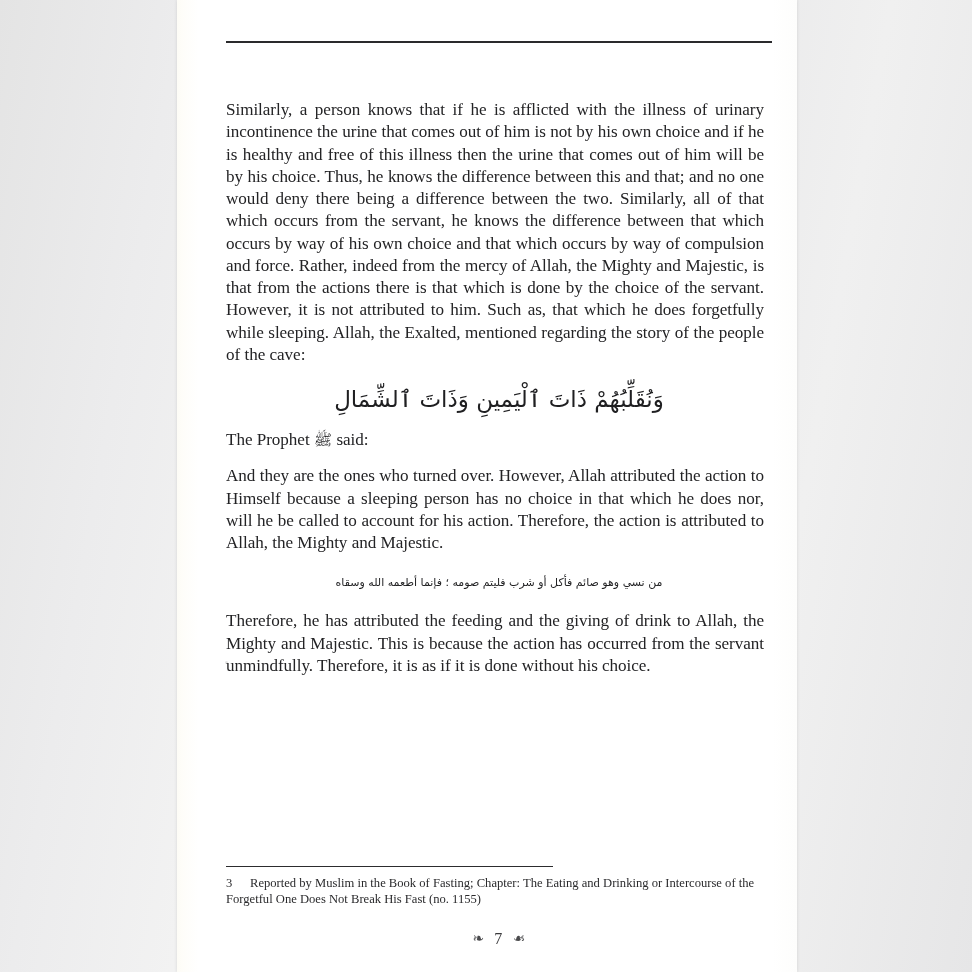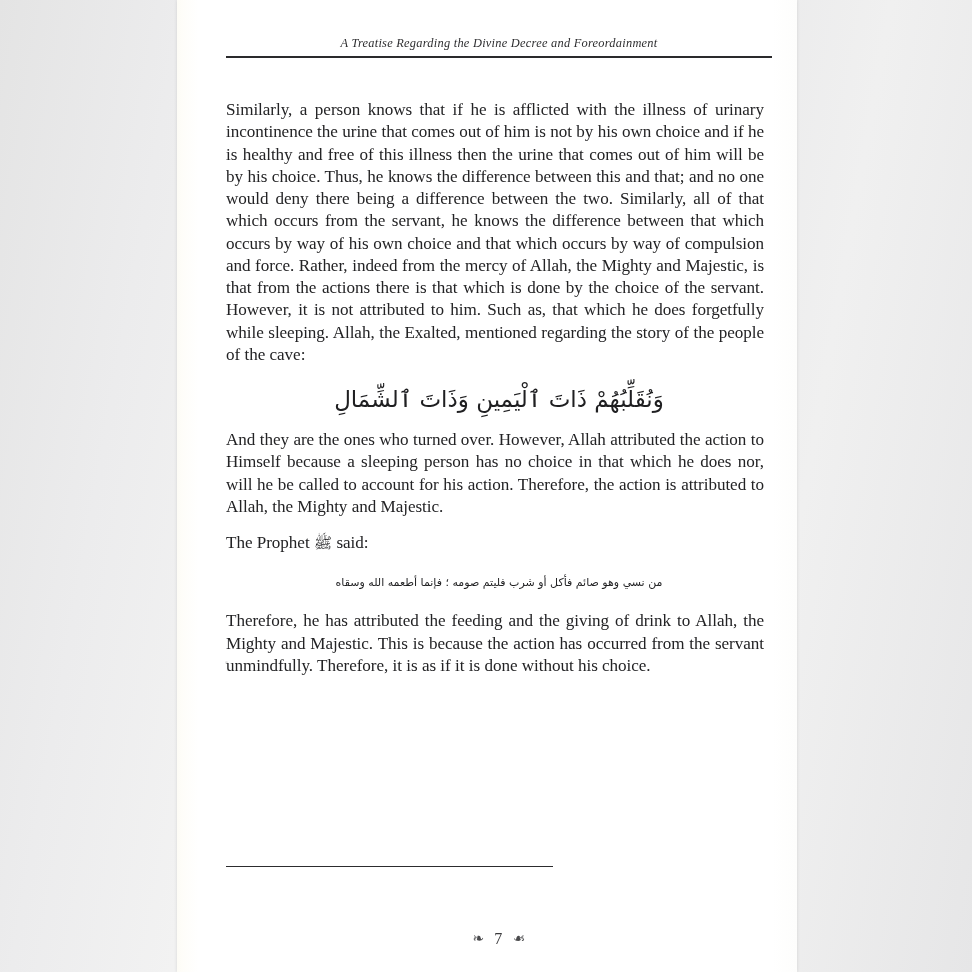--- a/index.html
+++ b/index.html
@@ -212,46 +212,48 @@
 
 <div id="scan-backdrop">
 
   <div id="book-page">
 
     <div class="speck" style="left:48px; top:661px; width:3px; height:3px;"></div>
 
     <div id="page-body">
 
       <div id="running-head">
-        <div class="header-title">A Treatise Regarding the Divine Decree and Foreordainment</div>
         <div class="header-rule"></div>
       </div>
 
       <div id="content">
 
         <p class="body-para">Similarly, a person knows that if he is afflicted with the illness of urinary incontinence the urine that comes out of him is not by his own choice and if he is healthy and free of this illness then the urine that comes out of him will be by his choice. Thus, he knows the difference between this and that; and no one would deny there being a difference between the two. Similarly, all of that which occurs from the servant, he knows the difference between that which occurs by way of his own choice and that which occurs by way of compulsion and force. Rather, indeed from the mercy of Allah, the Mighty and Majestic, is that from the actions there is that which is done by the choice of the servant. However, it is not attributed to him. Such as, that which he does forgetfully while sleeping. Allah, the Exalted, mentioned regarding the story of the people of the cave:</p>
 
         <div class="arabic-verse">وَنُقَلِّبُهُمْ ذَاتَ ٱلْيَمِينِ وَذَاتَ ٱلشِّمَالِ</div>
 
-
-        <p class="body-para">And they are the ones who turned over. However, Allah attributed the action to Himself because a sleeping person has no choice in that which he does nor, will he be called to account for his action. Therefore, the action is attributed to Allah, the Mighty and Majestic.</p>
 
         <p class="body-para">
           <span>The Prophet </span><span class="salawat">ﷺ</span><span> said:</span>
         </p>
 
+        <p class="body-para">And they are the ones who turned over. However, Allah attributed the action to Himself because a sleeping person has no choice in that which he does nor, will he be called to account for his action. Therefore, the action is attributed to Allah, the Mighty and Majestic.</p>
+
         <div class="arabic-hadith">من نسي وهو صائم فأكل أو شرب فليتم صومه ؛ فإنما أطعمه الله وسقاه</div>
 
 
         <p class="body-para tight">Therefore, he has attributed the feeding and the giving of drink to Allah, the Mighty and Majestic. This is because the action has occurred from the servant unmindfully. Therefore, it is as if it is done without his choice.</p>
 
       </div>
 
       <div id="footnote-area">
         <div class="footnote-rule"></div>
+        <div class="footnote-text">
+          <span class="footnote-num">3</span><span>Reported by Muslim in the Book of Fasting; Chapter: The Eating and Drinking or Intercourse of the Forgetful One Does Not Break His Fast (no. 1155)</span>
+        </div>
       </div>
 
       <div id="folio">
         <span class="orn left">❧</span><span class="folio-num">7</span><span class="orn right">☙</span>
       </div>
 
     </div>
   </div>
 </div>
 

